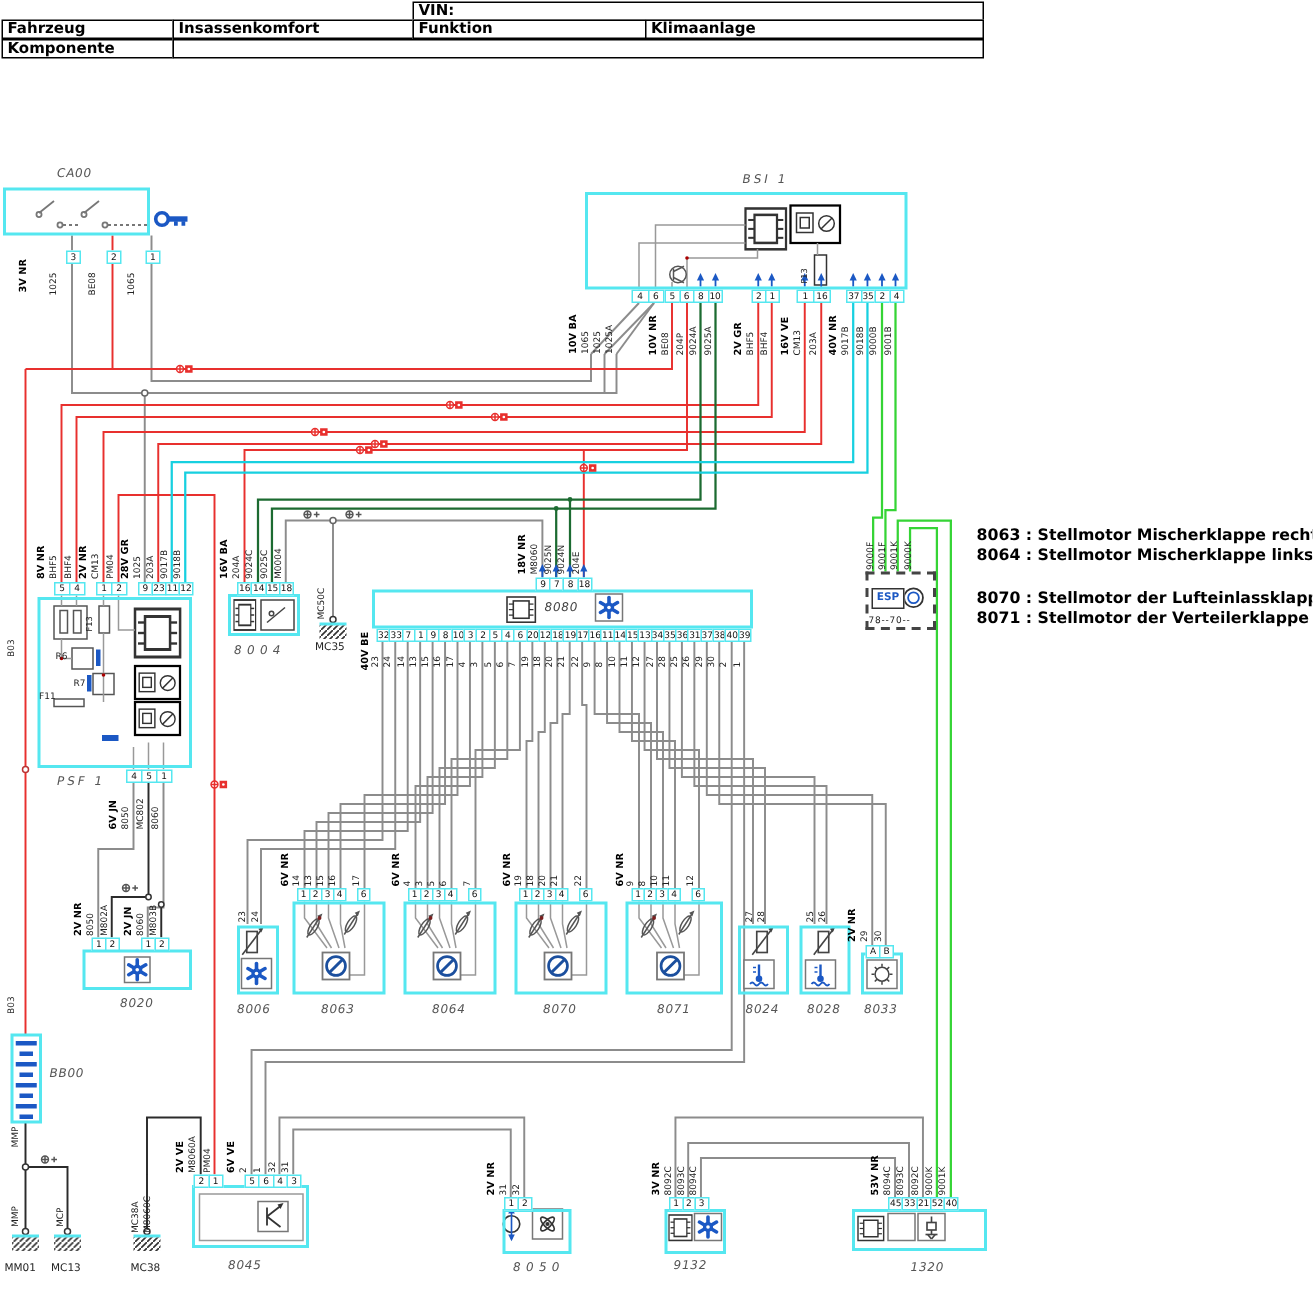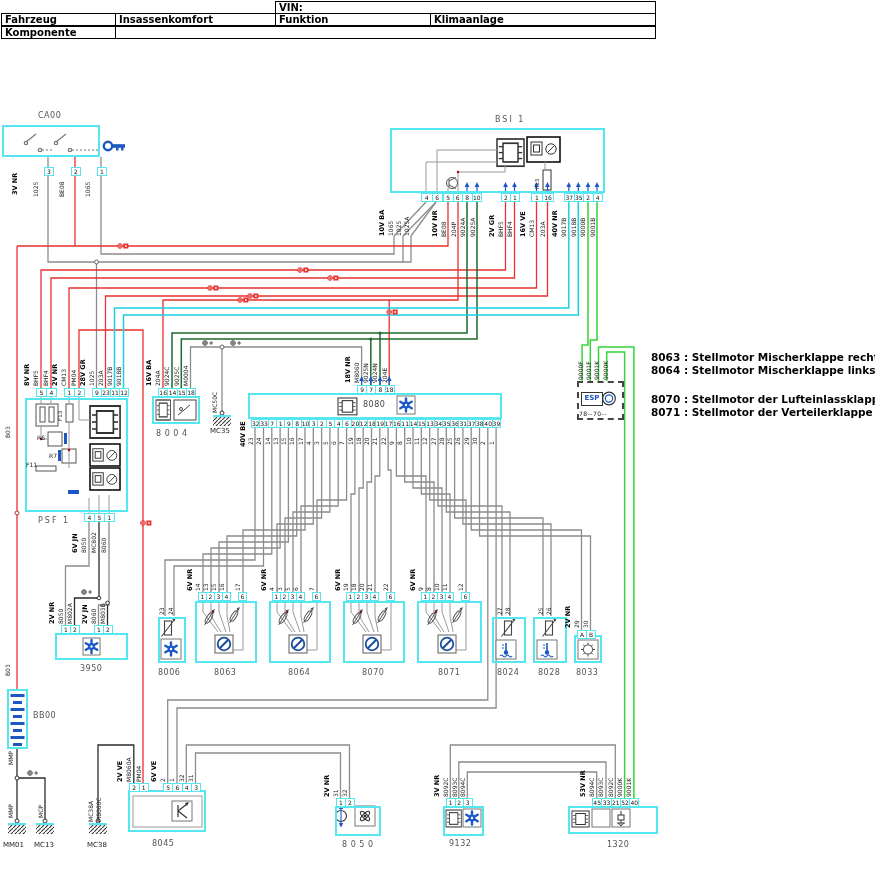--- a/index.html
+++ b/index.html
@@ -6,21 +6,21 @@
   .stage{position:relative;width:875px;height:870px;background:#fff;overflow:hidden;
          font-family:"DejaVu Sans","Liberation Sans",sans-serif;color:#000;}
   
   .hcell{position:absolute;border:1px solid #000;font-size:10px;font-weight:bold;
          line-height:12px;padding-left:3px;box-sizing:border-box;background:#fff;white-space:nowrap;overflow:hidden;}
   .title{position:absolute;left:0;top:44px;width:655px;text-align:center;
          font-size:11px;font-weight:bold;}
   
   .cbox{position:absolute;border:2px solid var(--c-cyan);box-sizing:border-box;}
   .dbox{position:absolute;border:2px dashed #444;box-sizing:border-box;}
-  .clabel{position:absolute;font-size:8px;color:#555;white-space:nowrap;letter-spacing:.5px;}
+  .clabel{position:absolute;font-size:8px;color:#555;white-space:nowrap;letter-spacing:.5px;font-style:italic;}
   .glabel{position:absolute;font-size:7px;color:#222;white-space:nowrap;}
   
   .pins{position:absolute;display:flex;}
   .pin{display:block;box-sizing:border-box;height:9px;border:1px solid var(--c-cyan);
        background:#fff;font-size:6px;line-height:7px;text-align:center;color:#111;margin-right:-1px;}
   
   .vlabels{position:absolute;display:flex;align-items:stretch;}
   .vl{display:inline-block;height:100%;writing-mode:vertical-rl;transform:rotate(180deg);
       font-size:6px;line-height:1;color:#222;text-align:left;white-space:nowrap;overflow:visible;}
   .bus{position:absolute;font-weight:bold;font-size:6.5px;color:#000;}
@@ -470,21 +470,21 @@
   <div class="dbox" style="left:577px;top:381px;width:47px;height:39px"></div>
   <div class="esptxt" style="left:581px;top:392px;width:20px;height:12px">ESP</div>
   <div class="glabel" style="left:579px;top:410px;font-size:6px;letter-spacing:.5px">78--70--</div>
 
   <div class="clabel" style="left:38px;top:111px">CA00</div>
   <div class="clabel" style="left:495px;top:115px;letter-spacing:2px">BSI 1</div>
   <div class="clabel" style="left:38px;top:516px;letter-spacing:2px">PSF 1</div>
   <div class="clabel" style="left:156px;top:429px">8 0 0 4</div>
   <div class="clabel" style="left:363px;top:400px;color:#444">8080</div>
   <div class="glabel" style="left:210px;top:427px">MC35</div>
-  <div class="clabel" style="left:80px;top:664px">3950</div>
+  <div class="clabel" style="left:80px;top:664px">8020</div>
   <div class="clabel" style="left:158px;top:668px">8006</div>
   <div class="clabel" style="left:214px;top:668px">8063</div>
   <div class="clabel" style="left:288px;top:668px">8064</div>
   <div class="clabel" style="left:362px;top:668px">8070</div>
   <div class="clabel" style="left:438px;top:668px">8071</div>
   <div class="clabel" style="left:497px;top:668px">8024</div>
   <div class="clabel" style="left:538px;top:668px">8028</div>
   <div class="clabel" style="left:576px;top:668px">8033</div>
   <div class="clabel" style="left:152px;top:839px">8045</div>
   <div class="clabel" style="left:342px;top:840px">8 0 5 0</div>

